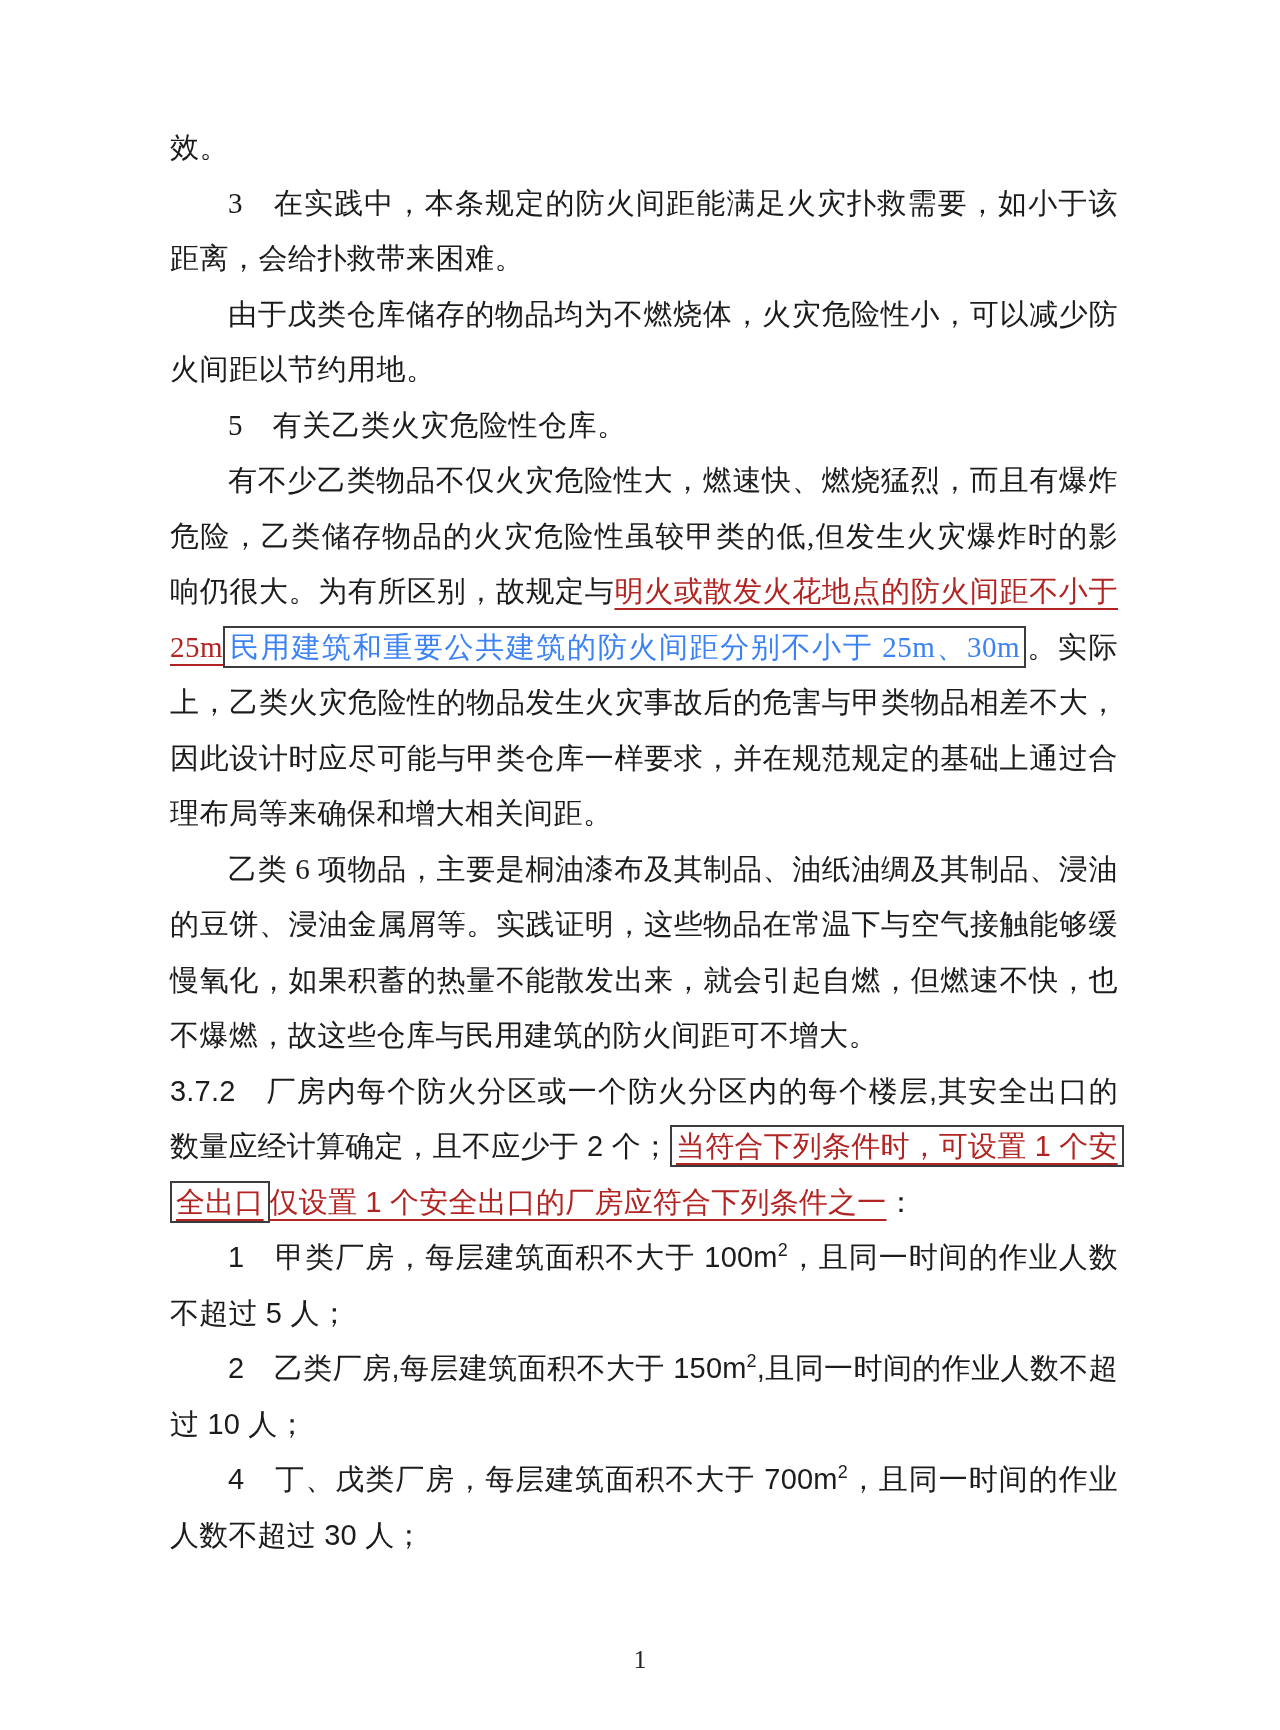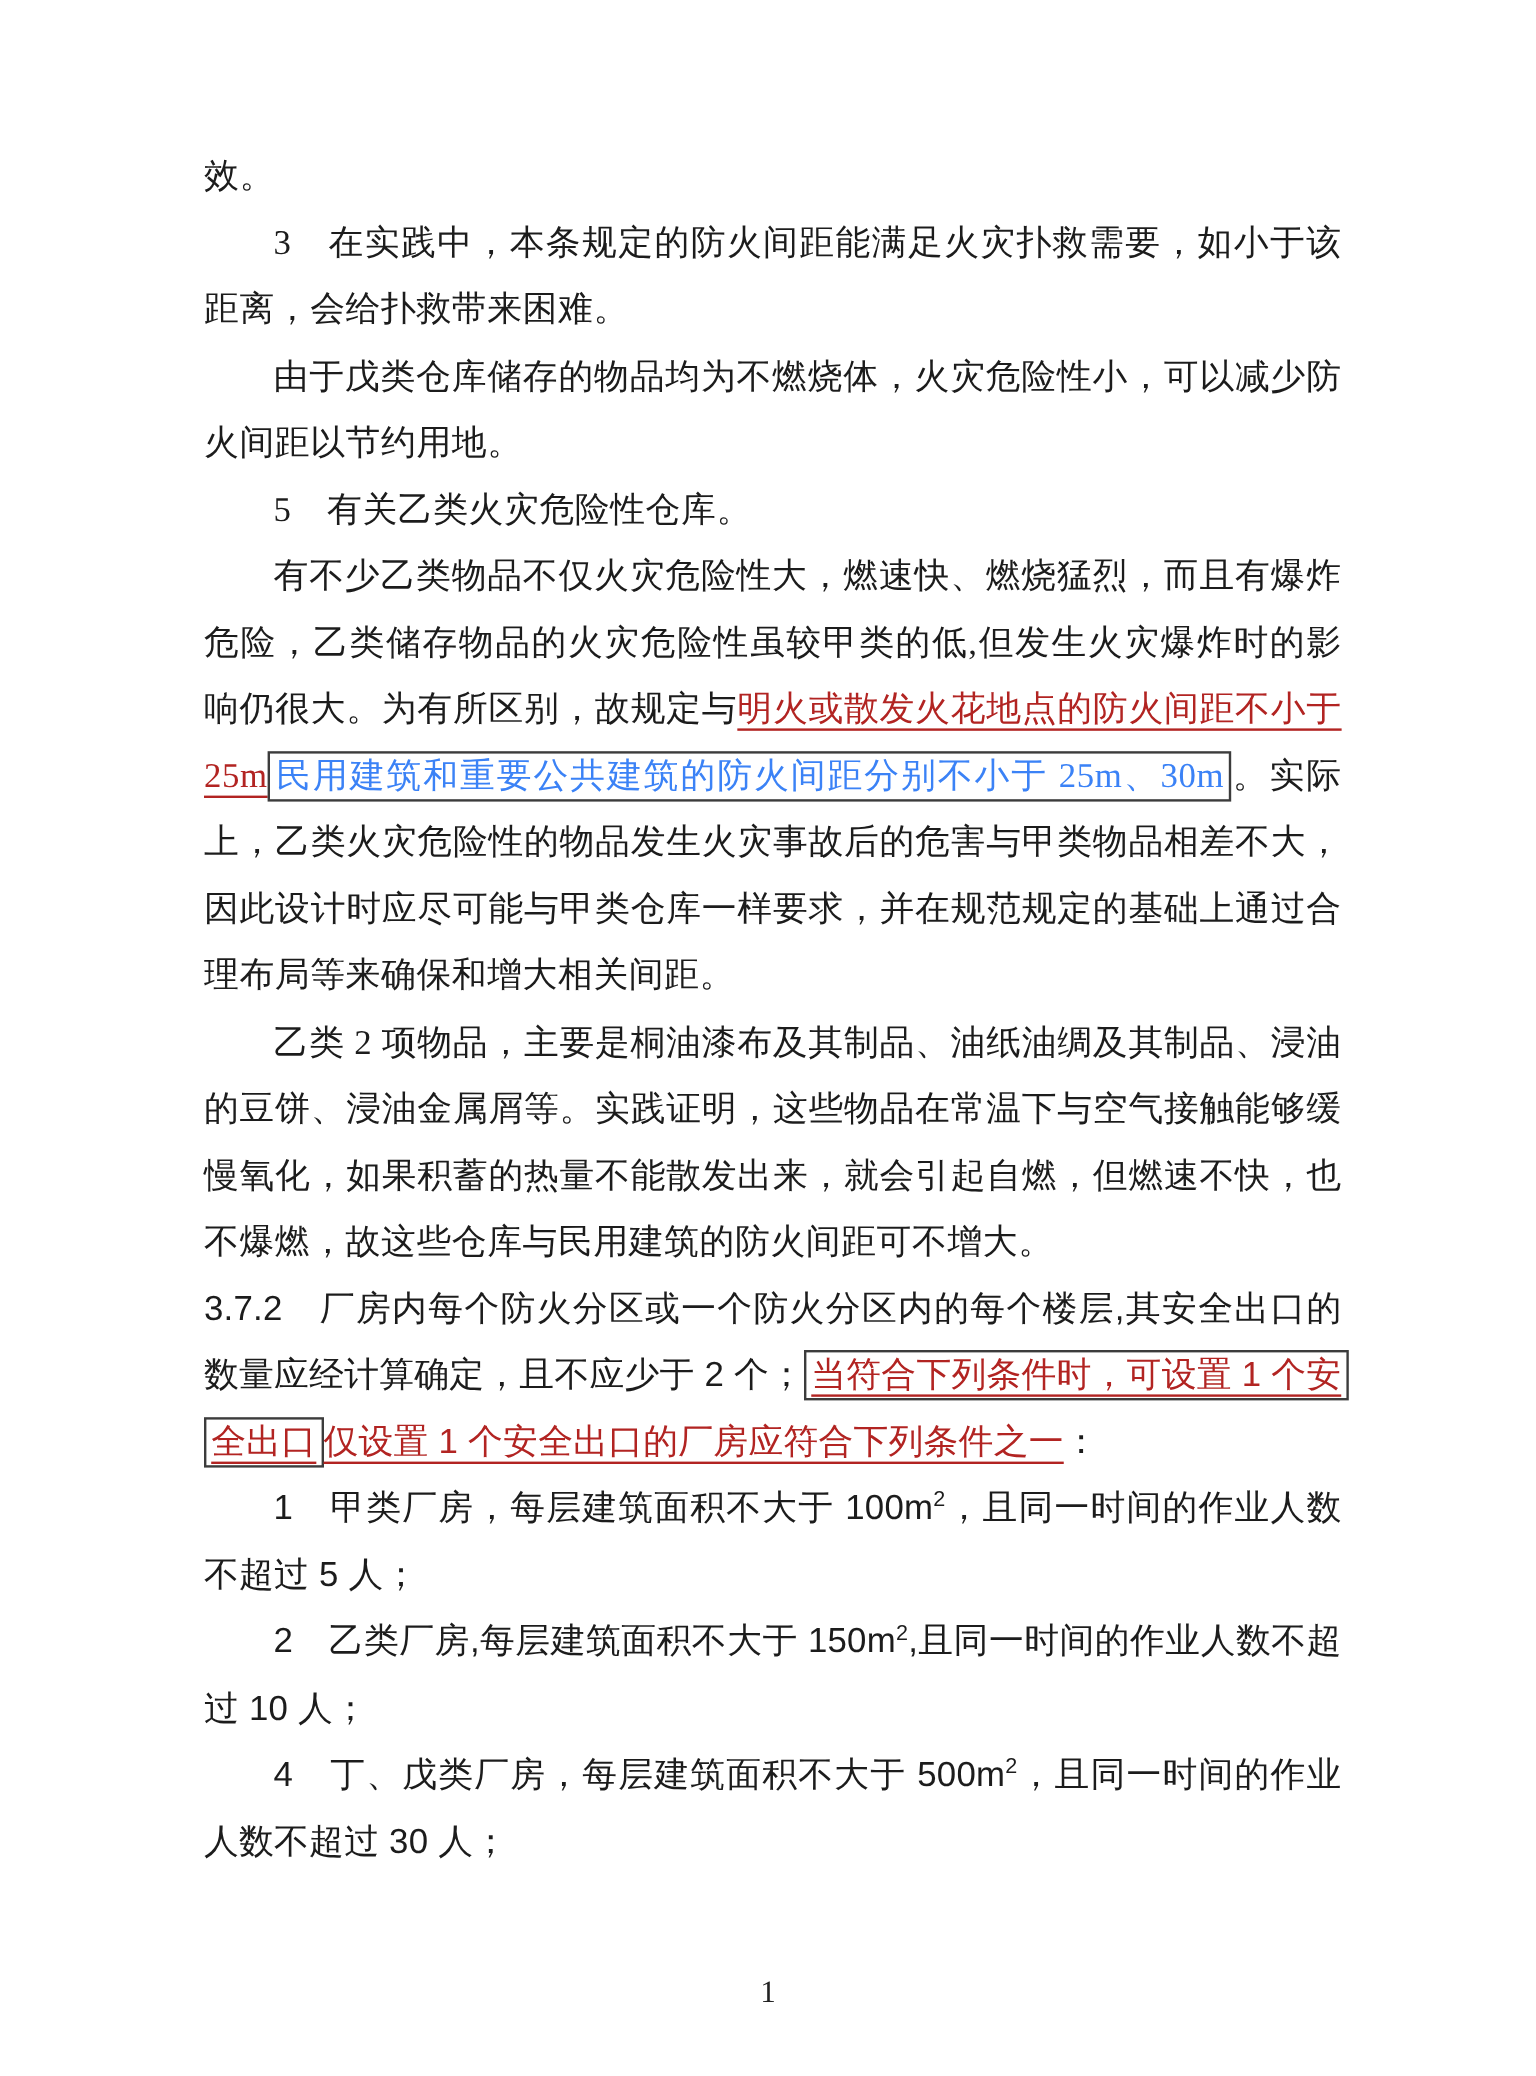--- a/index.html
+++ b/index.html
@@ -69,20 +69,20 @@
 </head>
 <body>
 
 <div class="page">
   <div class="content">
       <p class="para"><span class="seg-n">效。</span></p>
       <p class="para indent"><span class="seg-n">3　在实践中，本条规定的防火间距能满足火灾扑救需要，如小于该距离，会给扑救带来困难。</span></p>
       <p class="para indent"><span class="seg-n">由于戊类仓库储存的物品均为不燃烧体，火灾危险性小，可以减少防火间距以节约用地。</span></p>
       <p class="para indent"><span class="seg-n">5　有关乙类火灾危险性仓库。</span></p>
       <p class="para indent"><span class="seg-n">有不少乙类物品不仅火灾危险性大，燃速快、燃烧猛烈，而且有爆炸危险，乙类储存物品的火灾危险性虽较甲类的低,但发生火灾爆炸时的影响仍很大。为有所区别，故规定与</span><span class="seg-ru">明火或散发火花地点的防火间距不小于 25m</span><span class="seg-rb">民用建筑和重要公共建筑的防火间距分别不小于 25m、30m</span><span class="seg-n">。实际上，乙类火灾危险性的物品发生火灾事故后的危害与甲类物品相差不大，因此设计时应尽可能与甲类仓库一样要求，并在规范规定的基础上通过合理布局等来确保和增大相关间距。</span></p>
-      <p class="para indent"><span class="seg-n">乙类 2 项物品，主要是桐油漆布及其制品、油纸油绸及其制品、浸油的豆饼、浸油金属屑等。实践证明，这些物品在常温下与空气接触能够缓慢氧化，如果积蓄的热量不能散发出来，就会引起自燃，但燃速不快，也不爆燃，故这些仓库与民用建筑的防火间距可不增大。</span></p>
+      <p class="para indent"><span class="seg-n">乙类 6 项物品，主要是桐油漆布及其制品、油纸油绸及其制品、浸油的豆饼、浸油金属屑等。实践证明，这些物品在常温下与空气接触能够缓慢氧化，如果积蓄的热量不能散发出来，就会引起自燃，但燃速不快，也不爆燃，故这些仓库与民用建筑的防火间距可不增大。</span></p>
       <p class="para clause"><span class="seg-n">3.7.2　厂房内每个防火分区或一个防火分区内的每个楼层,其安全出口的数量应经计算确定，且不应少于 2 个；</span><span class="seg-rbu">当符合下列条件时，可设置 1 个安全出口</span><span class="seg-ru">仅设置 1 个安全出口的厂房应符合下列条件之一</span><span class="seg-n">：</span></p>
       <p class="para indent clause"><span class="seg-n">1　甲类厂房，每层建筑面积不大于 100m</span><sup class="seg-n">2</sup><span class="seg-n">，且同一时间的作业人数不超过 5 人；</span></p>
       <p class="para indent clause"><span class="seg-n">2　乙类厂房,每层建筑面积不大于 150m</span><sup class="seg-n">2</sup><span class="seg-n">,且同一时间的作业人数不超过 10 人；</span></p>
-      <p class="para indent clause"><span class="seg-n">4　丁、戊类厂房，每层建筑面积不大于 500m</span><sup class="seg-n">2</sup><span class="seg-n">，且同一时间的作业人数不超过 30 人；</span></p>
+      <p class="para indent clause"><span class="seg-n">4　丁、戊类厂房，每层建筑面积不大于 700m</span><sup class="seg-n">2</sup><span class="seg-n">，且同一时间的作业人数不超过 30 人；</span></p>
     </div>
   <div class="footer">1</div>
 </div>
 
 </body></html>

